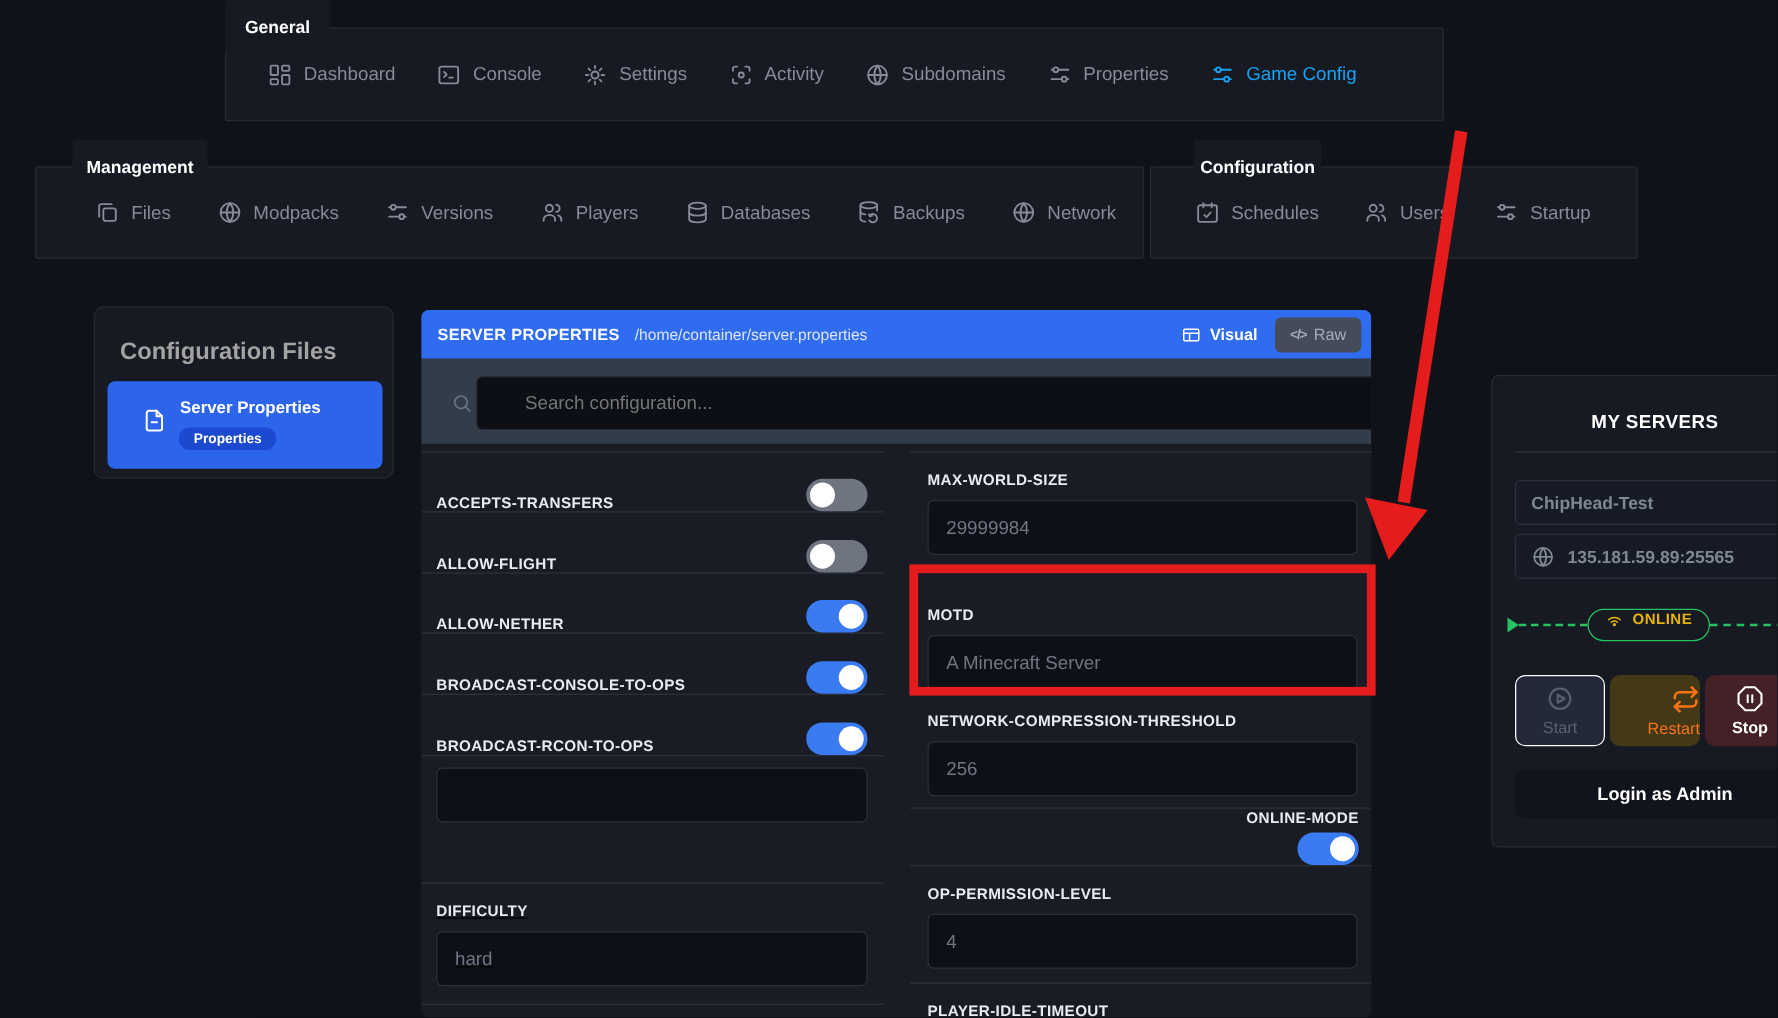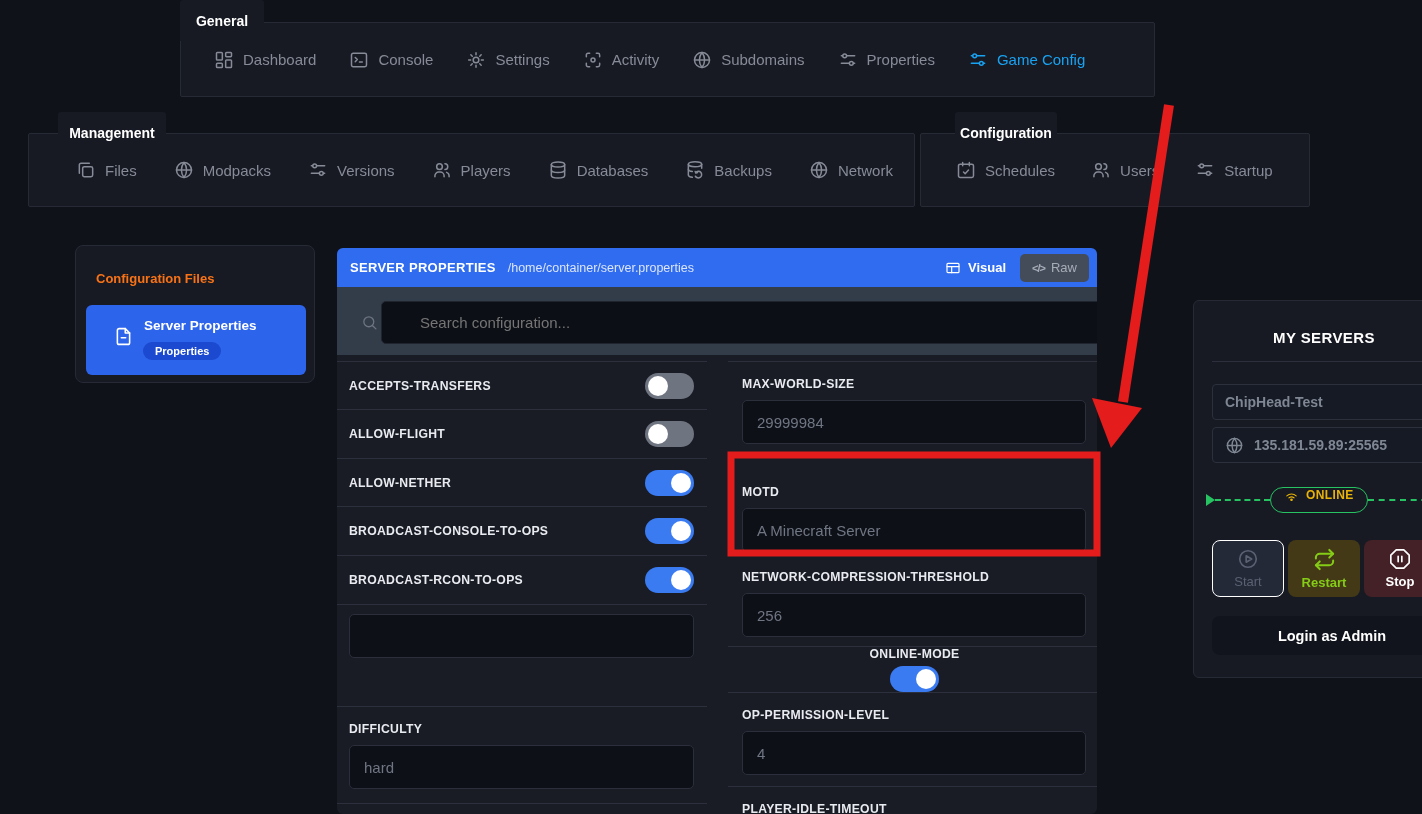--- a/index.html
+++ b/index.html
@@ -10,21 +10,21 @@
     display:flex;align-items:center;box-sizing:border-box;}
   .panel-label{position:absolute;background:#171a23;color:#ffffff;font-size:14px;font-weight:bold;
     display:flex;align-items:center;justify-content:center;z-index:3;border-radius:3px 3px 0 0;}
   .nav-item{display:flex;align-items:center;gap:9px;color:#868b97;font-size:15px;cursor:pointer;white-space:nowrap;}
   .nav-item svg{flex:0 0 auto;}
   .nav-item.active{color:#18a2f2;}
   .ic{stroke:currentColor;fill:none;stroke-width:1.8;stroke-linecap:round;stroke-linejoin:round;}
   
   .card{position:absolute;background:#171a23;border:1px solid #262a35;border-radius:8px;box-sizing:border-box;}
   
-  .cfg-title{color:#f97316;font-size:13px;font-weight:bold;padding:25px 0 0 20px;}
+  .cfg-title{color:#a3a3a3;font-size:19px;font-weight:bold;padding:25px 0 0 20px;}
   .cfg-item{position:absolute;left:10px;top:59px;width:220px;height:70px;background:#2d64ec;border-radius:6px;
     color:#fff;cursor:pointer;}
   .cfg-item .nm{position:absolute;left:58px;top:13px;font-size:13.5px;font-weight:bold;}
   .cfg-item .badge{position:absolute;left:57px;top:37px;background:#1b49cf;border-radius:10px;
     font-size:11px;font-weight:bold;padding:3px 12px;}
   .cfg-item svg{position:absolute;left:27px;top:21px;}
   
   #editor{background:#191c25;border:none;border-radius:6px;overflow:hidden;}
   #editor-header{position:absolute;left:0;top:0;width:100%;height:39px;background:#2f6cef;
     display:flex;align-items:center;box-sizing:border-box;padding:0 8px 0 13px;color:#fff;}
@@ -35,21 +35,21 @@
   .view-raw{display:flex;align-items:center;gap:6px;background:#454c59;color:#a7adb8;font-size:13px;
     border-radius:5px;height:28px;padding:0 12px;cursor:pointer;}
   .code-glyph{font-size:11px;font-weight:bold;letter-spacing:-1px;}
   #search-band{position:absolute;left:0;top:39px;width:100%;height:68px;background:#333d4a;box-sizing:border-box;}
   #search-input{position:absolute;left:12px;top:14px;width:736px;height:43px;box-sizing:border-box;
     background:#0d0f16;border:1px solid #20242e;border-radius:5px;color:#8a8f9b;font-size:15px;
     padding:0 12px 0 38px;outline:none;font-family:"Liberation Sans",sans-serif;margin-left:32px;}
   .search-ic{position:absolute;left:24px;top:27px;pointer-events:none;color:#6e7480;}
   .pcol{position:absolute;top:113px;border-top:1px solid #2b303c;box-sizing:border-box;}
   .prow{box-sizing:border-box;border-bottom:1px solid #2b303c;position:relative;}
-  .prow.toggle-row{display:flex;align-items:center;justify-content:space-between;padding:0 13px 0 12px;}
+  .prow.toggle-row{display:flex;align-items:flex-end;justify-content:space-between;padding:0 13px 0 12px;}
   .plabel{color:#e9ebf0;font-size:12.2px;font-weight:bold;letter-spacing:.3px;}
   .input-row .plabel{display:block;padding:15px 0 0 0;}
   .field{display:block;width:100%;height:44px;box-sizing:border-box;margin-top:9px;background:#0e1017;
     border:1px solid #2a2f3b;border-radius:5px;color:#6f7683;font-size:15px;padding:0 14px;outline:none;
     font-family:"Liberation Sans",sans-serif;}
   .input-row{padding:0 13px 0 12px;}
   .rcol .input-row{padding:0 11px 0 14px;}
   
   .toggle{width:49px;height:26px;border-radius:13px;background:#6e7480;position:relative;cursor:pointer;flex:0 0 auto;}
   .toggle .knob{position:absolute;top:3px;left:3px;width:20px;height:20px;border-radius:50%;background:#fff;}
@@ -66,21 +66,21 @@
   #online-row{margin-top:24px;height:26px;display:flex;align-items:center;padding-left:12px;}
   .tri{width:0;height:0;border-left:9px solid #27c261;border-top:6px solid transparent;border-bottom:6px solid transparent;}
   .dash{height:0;border-top:2px dashed #27c261;}
   .dash.d1{width:55px;}.dash.d2{width:70px;}
   #online-pill{display:flex;gap:7px;border:1.5px solid #27c261;border-radius:14px;
     height:26px;box-sizing:border-box;padding:0 13px;color:#eab308;font-size:12px;font-weight:bold;letter-spacing:.4px;}
   #srv-buttons{margin:27px 0 0 18px;display:flex;gap:4px;}
   .srv-btn{width:72px;height:57px;border-radius:8px;display:flex;flex-direction:column;align-items:center;
     justify-content:center;gap:4px;font-size:13px;cursor:pointer;box-sizing:border-box;}
   #btn-start{background:#242937;color:#5a6173;border:1px solid #ffffff;}
-  #btn-restart{background:#443916;color:#84cc16;font-weight:bold;}
+  #btn-restart{background:#443916;color:#f97316;font-weight:normal;align-items:flex-end;}
   #btn-stop{background:#442127;color:#ffffff;font-weight:bold;}
   #btn-admin{margin:19px 0 0 18px;width:240px;height:39px;border-radius:8px;background:#12141d;
     color:#fff;font-size:14.5px;font-weight:bold;display:flex;align-items:center;justify-content:center;cursor:pointer;}
   
   #annotation{position:absolute;left:0;top:0;z-index:50;pointer-events:none;}
 </style>
 </head>
 <body>
 
 <div id="canvas">
@@ -316,21 +316,21 @@
       </div>
       <div class="prow toggle-row" style="height:49px;">
         <span class="plabel">BROADCAST-RCON-TO-OPS</span>
         <div class="toggle" data-state="on">
             <div class="knob"></div>
           </div>
       </div>
       <div class="prow input-row" style="height:93px;">
         <input class="field" type="text" value="" style="">
       </div>
-      <div class="prow input-row" style="height:97px;">
+      <div class="prow input-row" style="height:97px;text-decoration:underline;">
         <span class="plabel">DIFFICULTY</span>
         <input class="field" type="text" value="hard" style="">
       </div>
       <div class="prow toggle-row" style="height:48px;border-bottom:none;">
         <span class="plabel"></span>
         <div class="toggle" data-state="off">
             <div class="knob"></div>
           </div>
       </div>
     </div>

